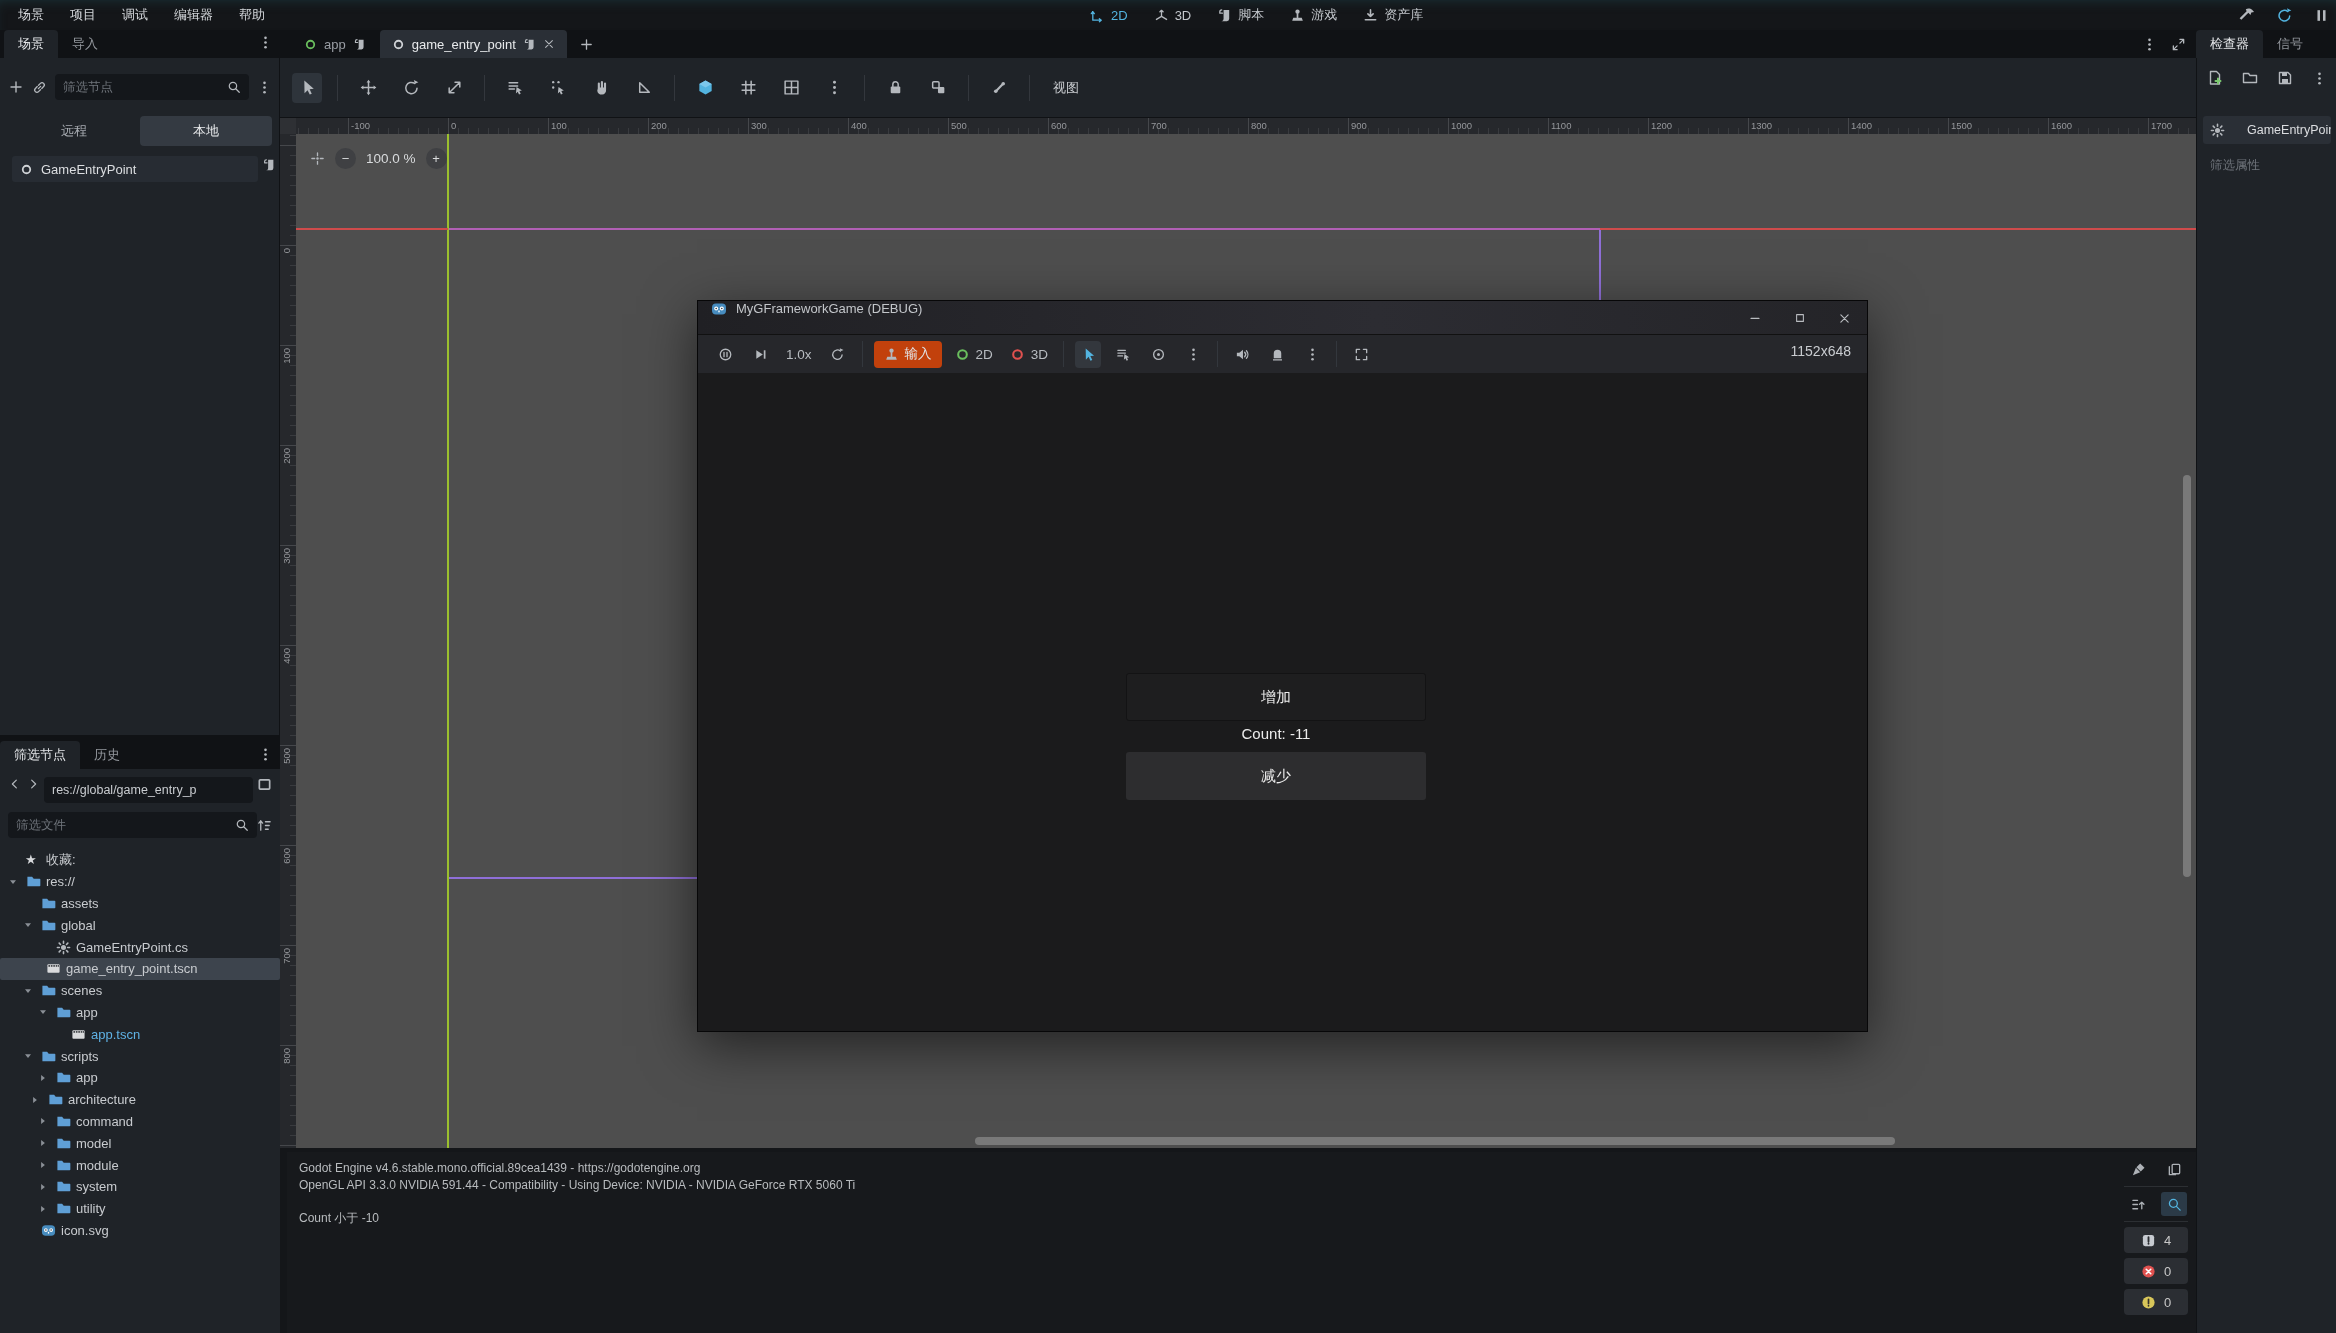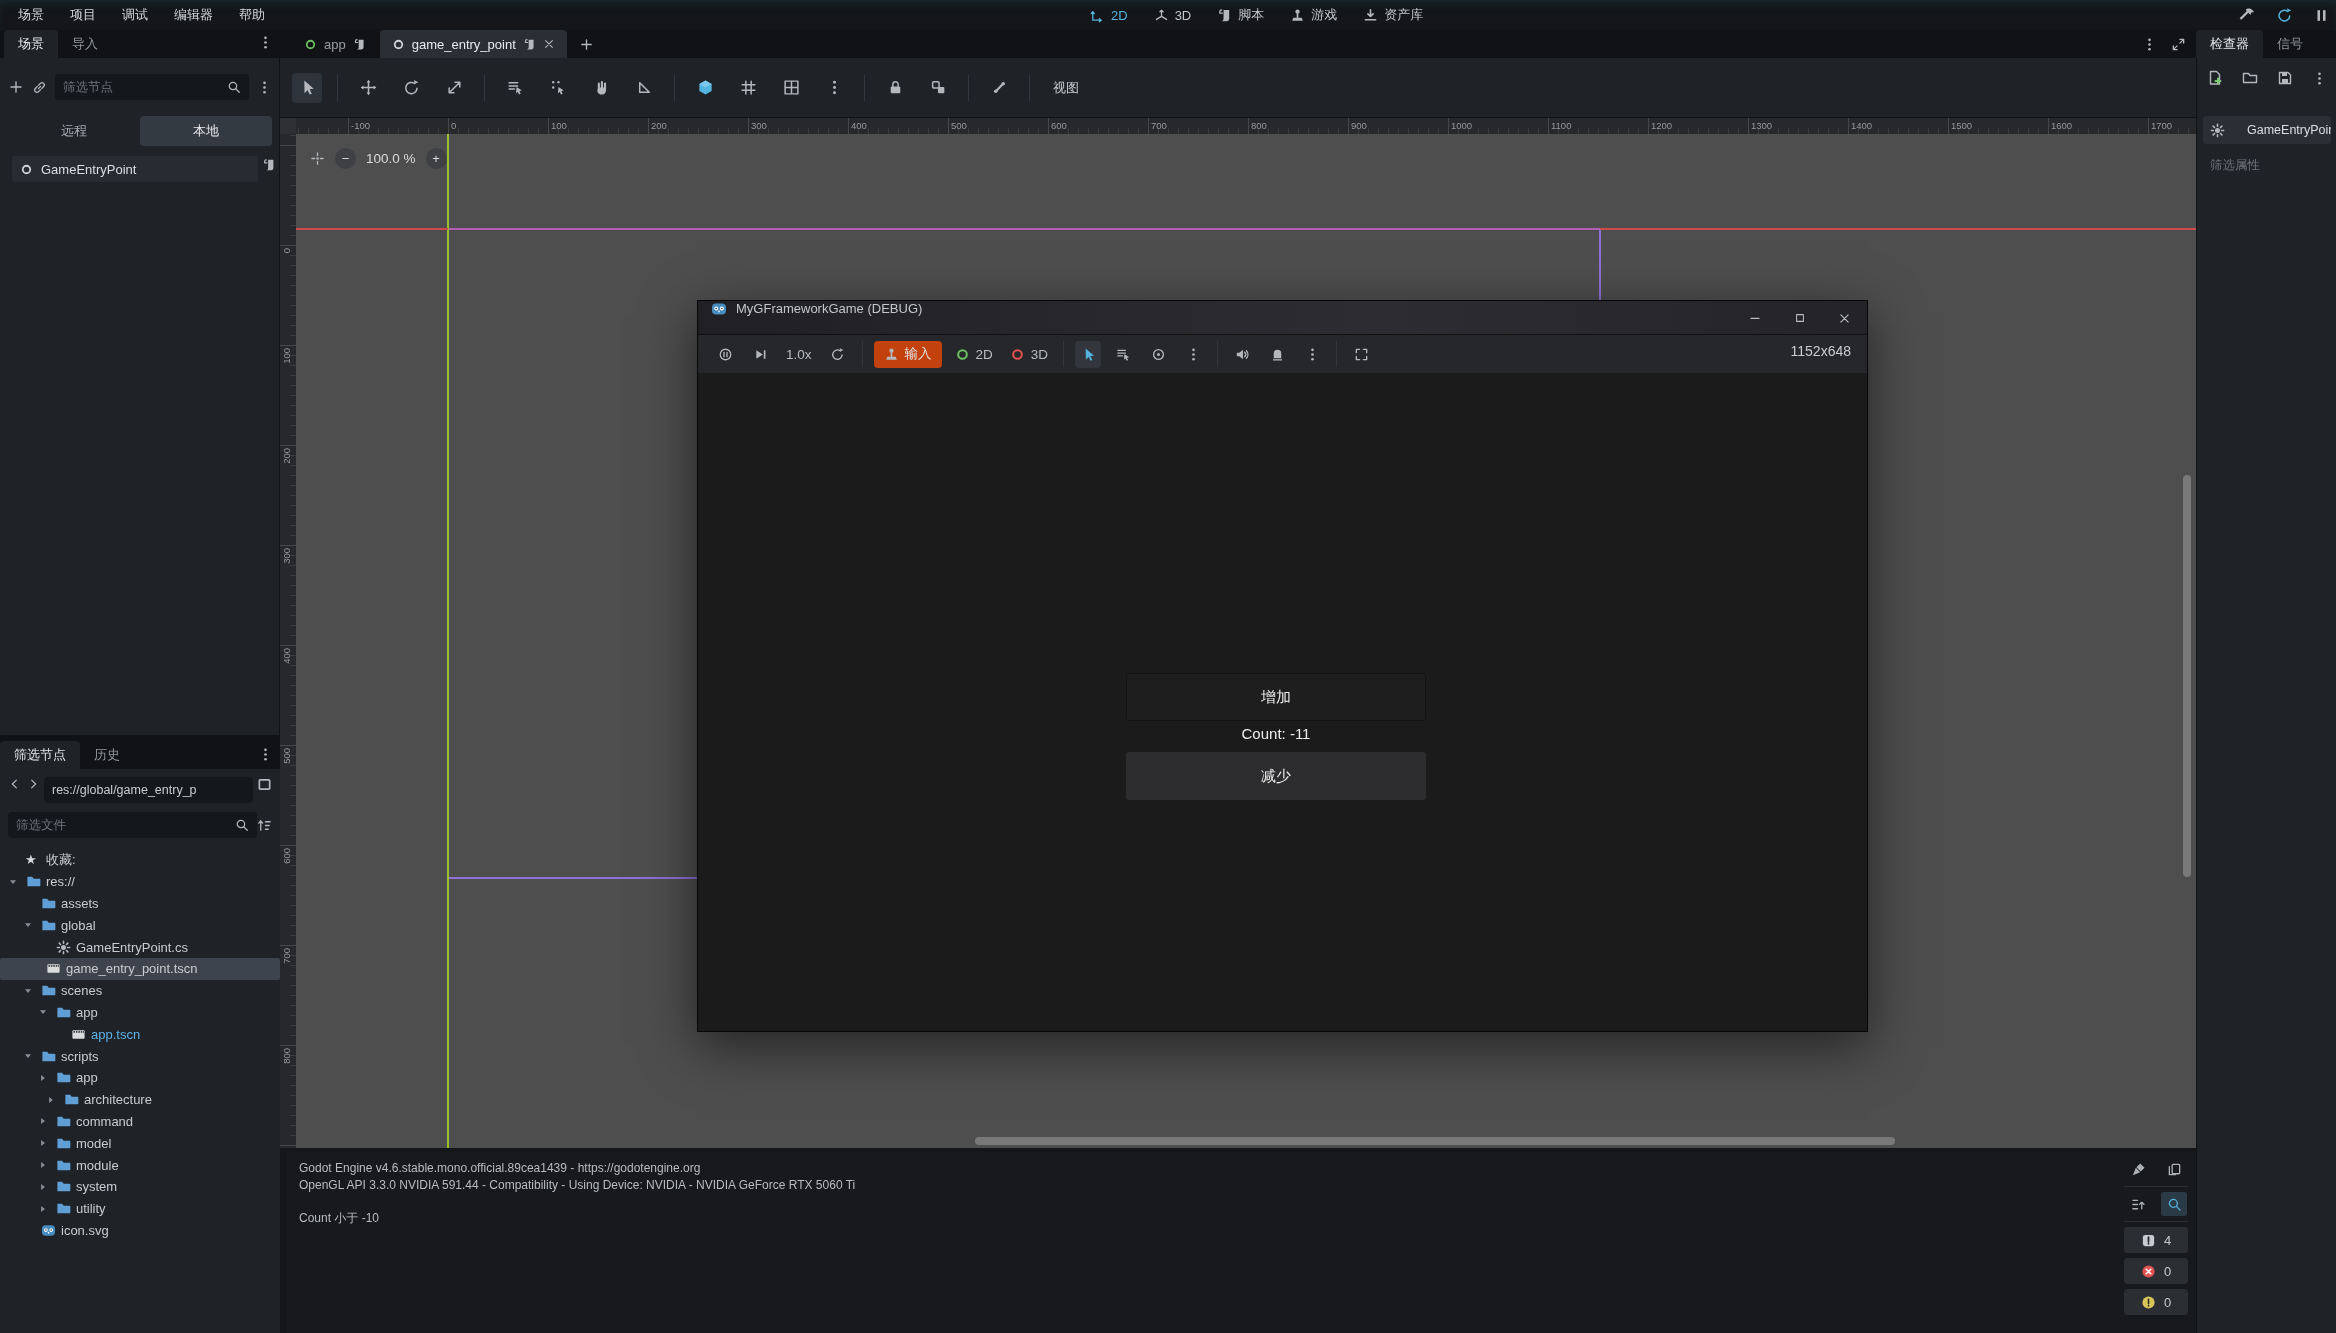--- a/index.html
+++ b/index.html
@@ -610,21 +610,21 @@
                 <path fill="currentColor" stroke="none" d="M5.5 4v8l5-4z"></path>
               </svg>
             </span>
             <span class="icon fi">
               <svg viewBox="0 0 16 16" width="15" height="15" fill="none" stroke="currentColor" stroke-width="1.4" stroke-linecap="round" stroke-linejoin="round">
                 <path fill="#5f9fd6" stroke="none" d="M1.5 3h5l1.7 2h6.3a.8.8 0 0 1 .8.8v6.4a.8.8 0 0 1-.8.8H1.5z"></path>
               </svg>
             </span>
             <span class="flab">app</span>
           </div>
-          <div class="frow" style="padding-left:44px">
+          <div class="frow" style="padding-left:28px">
             <span class="tw icon">
               <svg viewBox="0 0 16 16" width="12" height="12" fill="none" stroke="currentColor" stroke-width="1.4" stroke-linecap="round" stroke-linejoin="round">
                 <path fill="currentColor" stroke="none" d="M5.5 4v8l5-4z"></path>
               </svg>
             </span>
             <span class="icon fi">
               <svg viewBox="0 0 16 16" width="15" height="15" fill="none" stroke="currentColor" stroke-width="1.4" stroke-linecap="round" stroke-linejoin="round">
                 <path fill="#5f9fd6" stroke="none" d="M1.5 3h5l1.7 2h6.3a.8.8 0 0 1 .8.8v6.4a.8.8 0 0 1-.8.8H1.5z"></path>
               </svg>
             </span>

